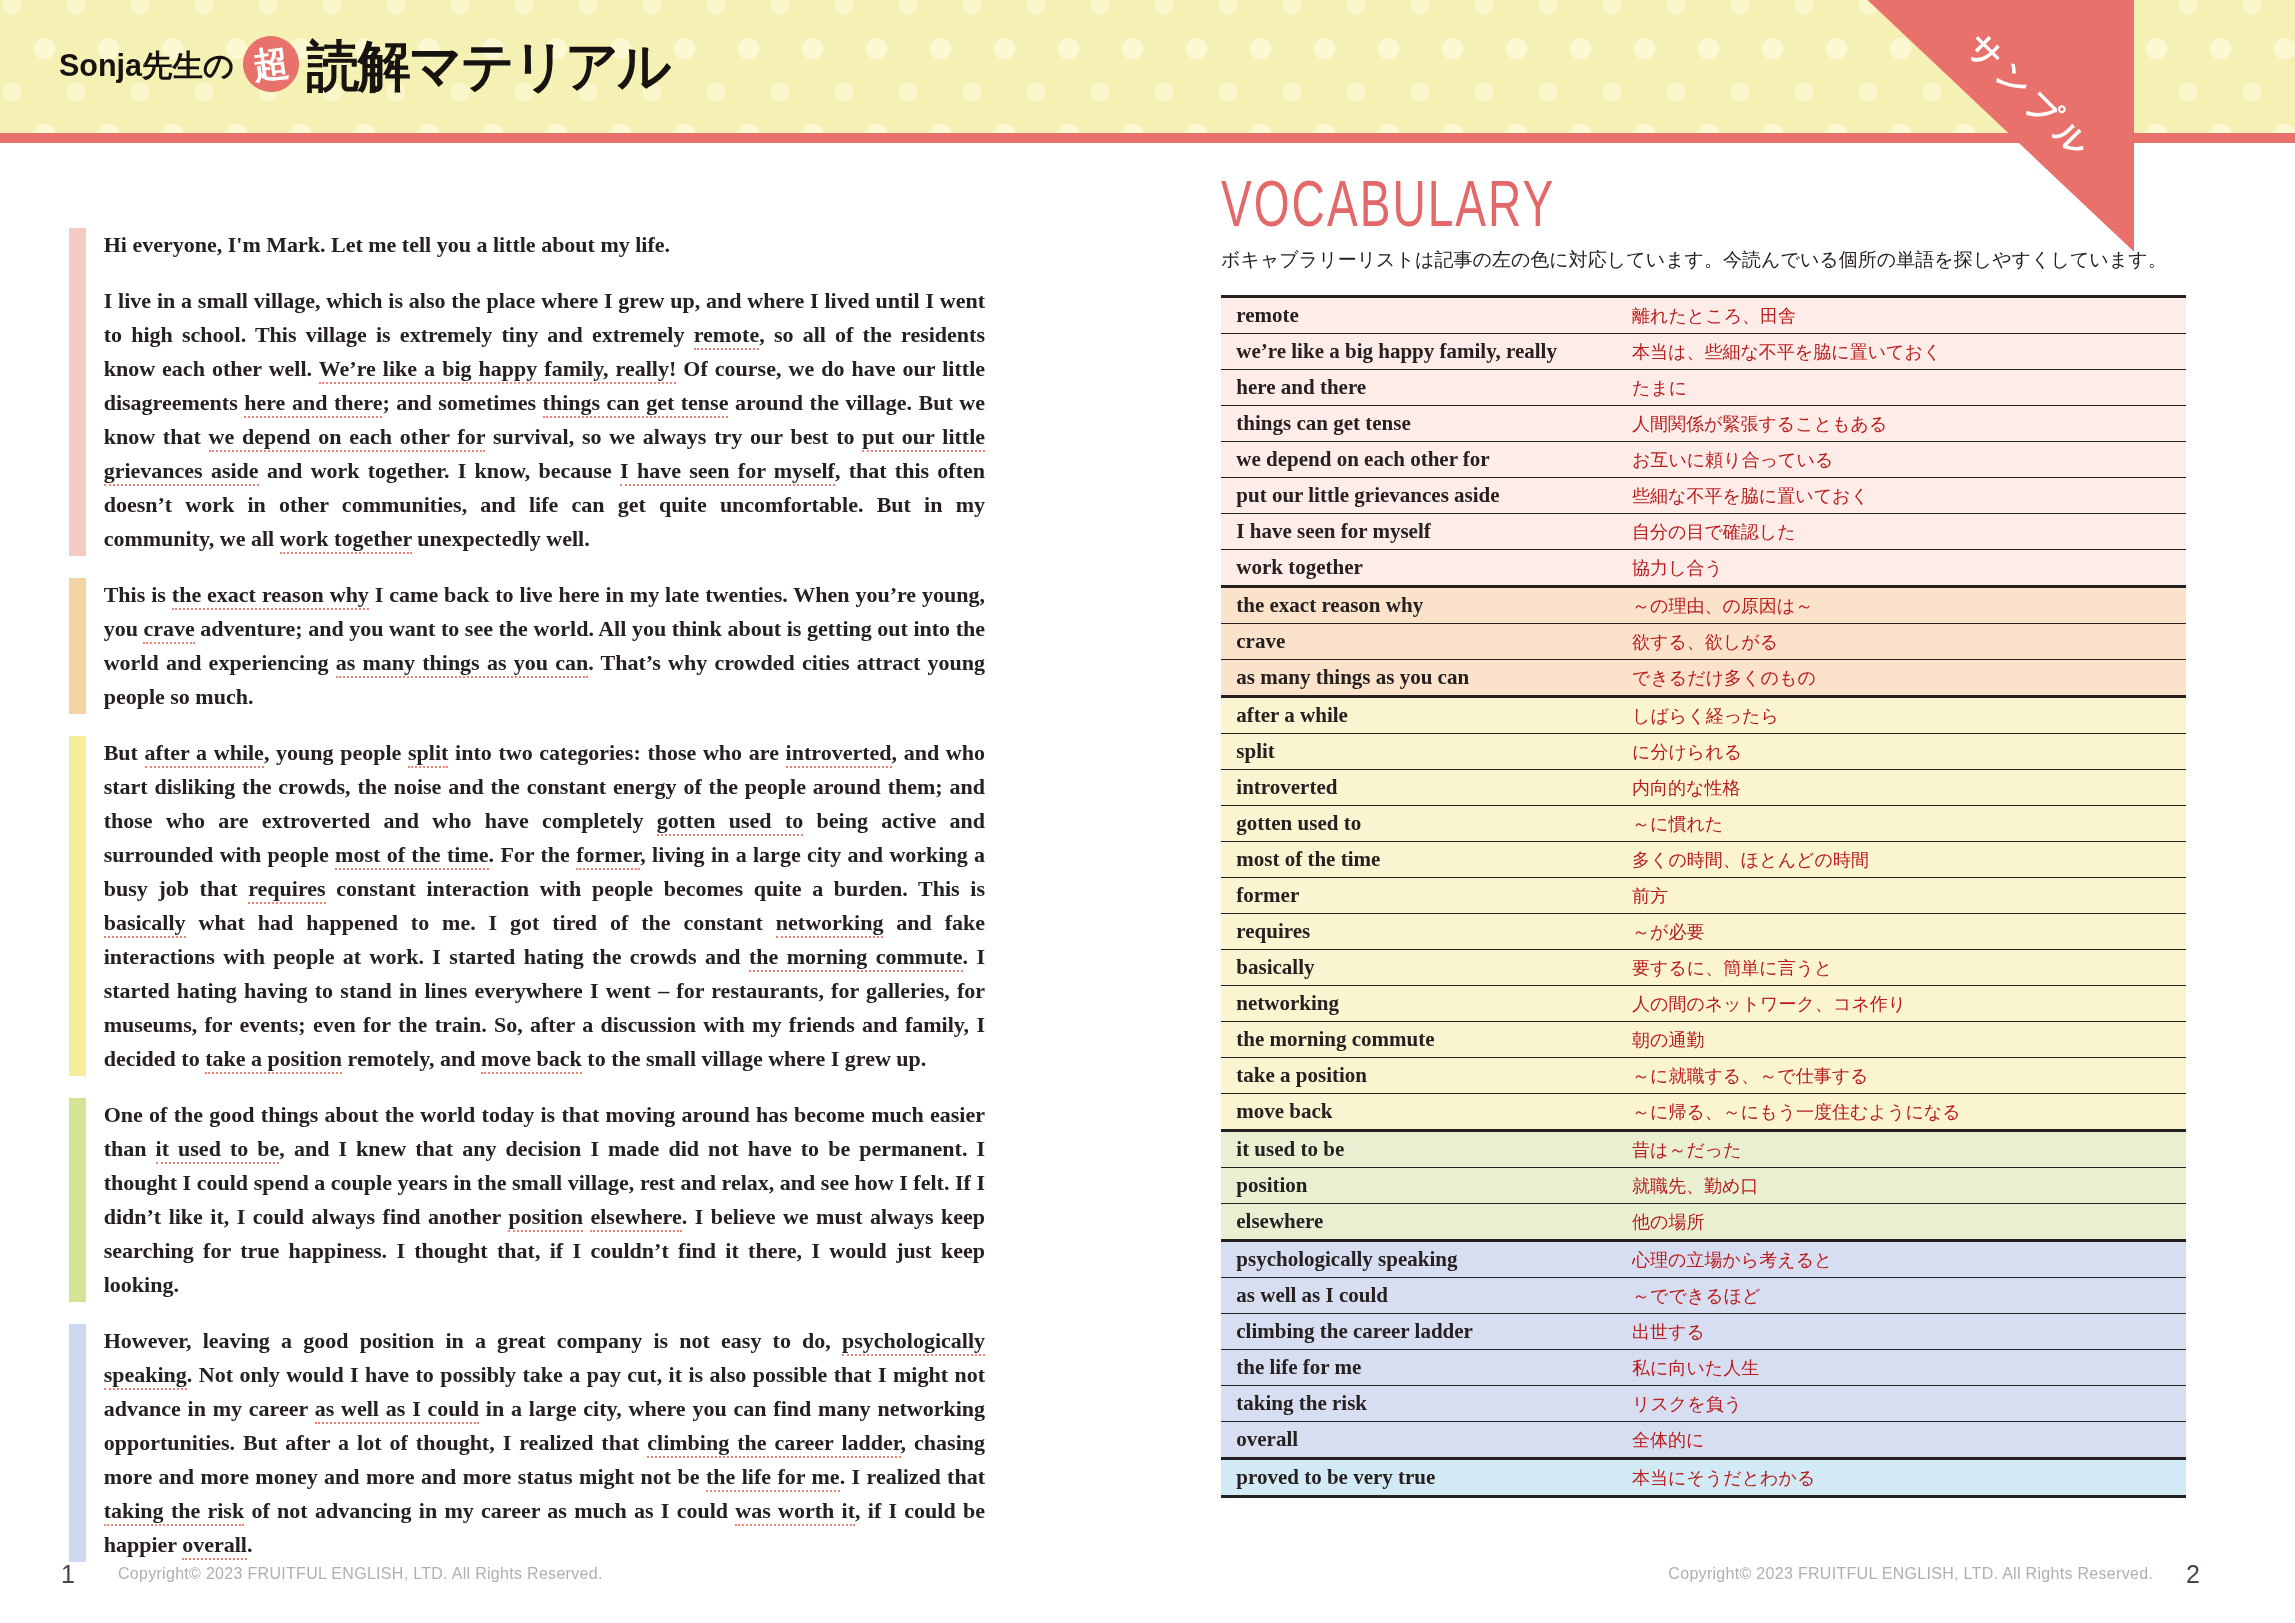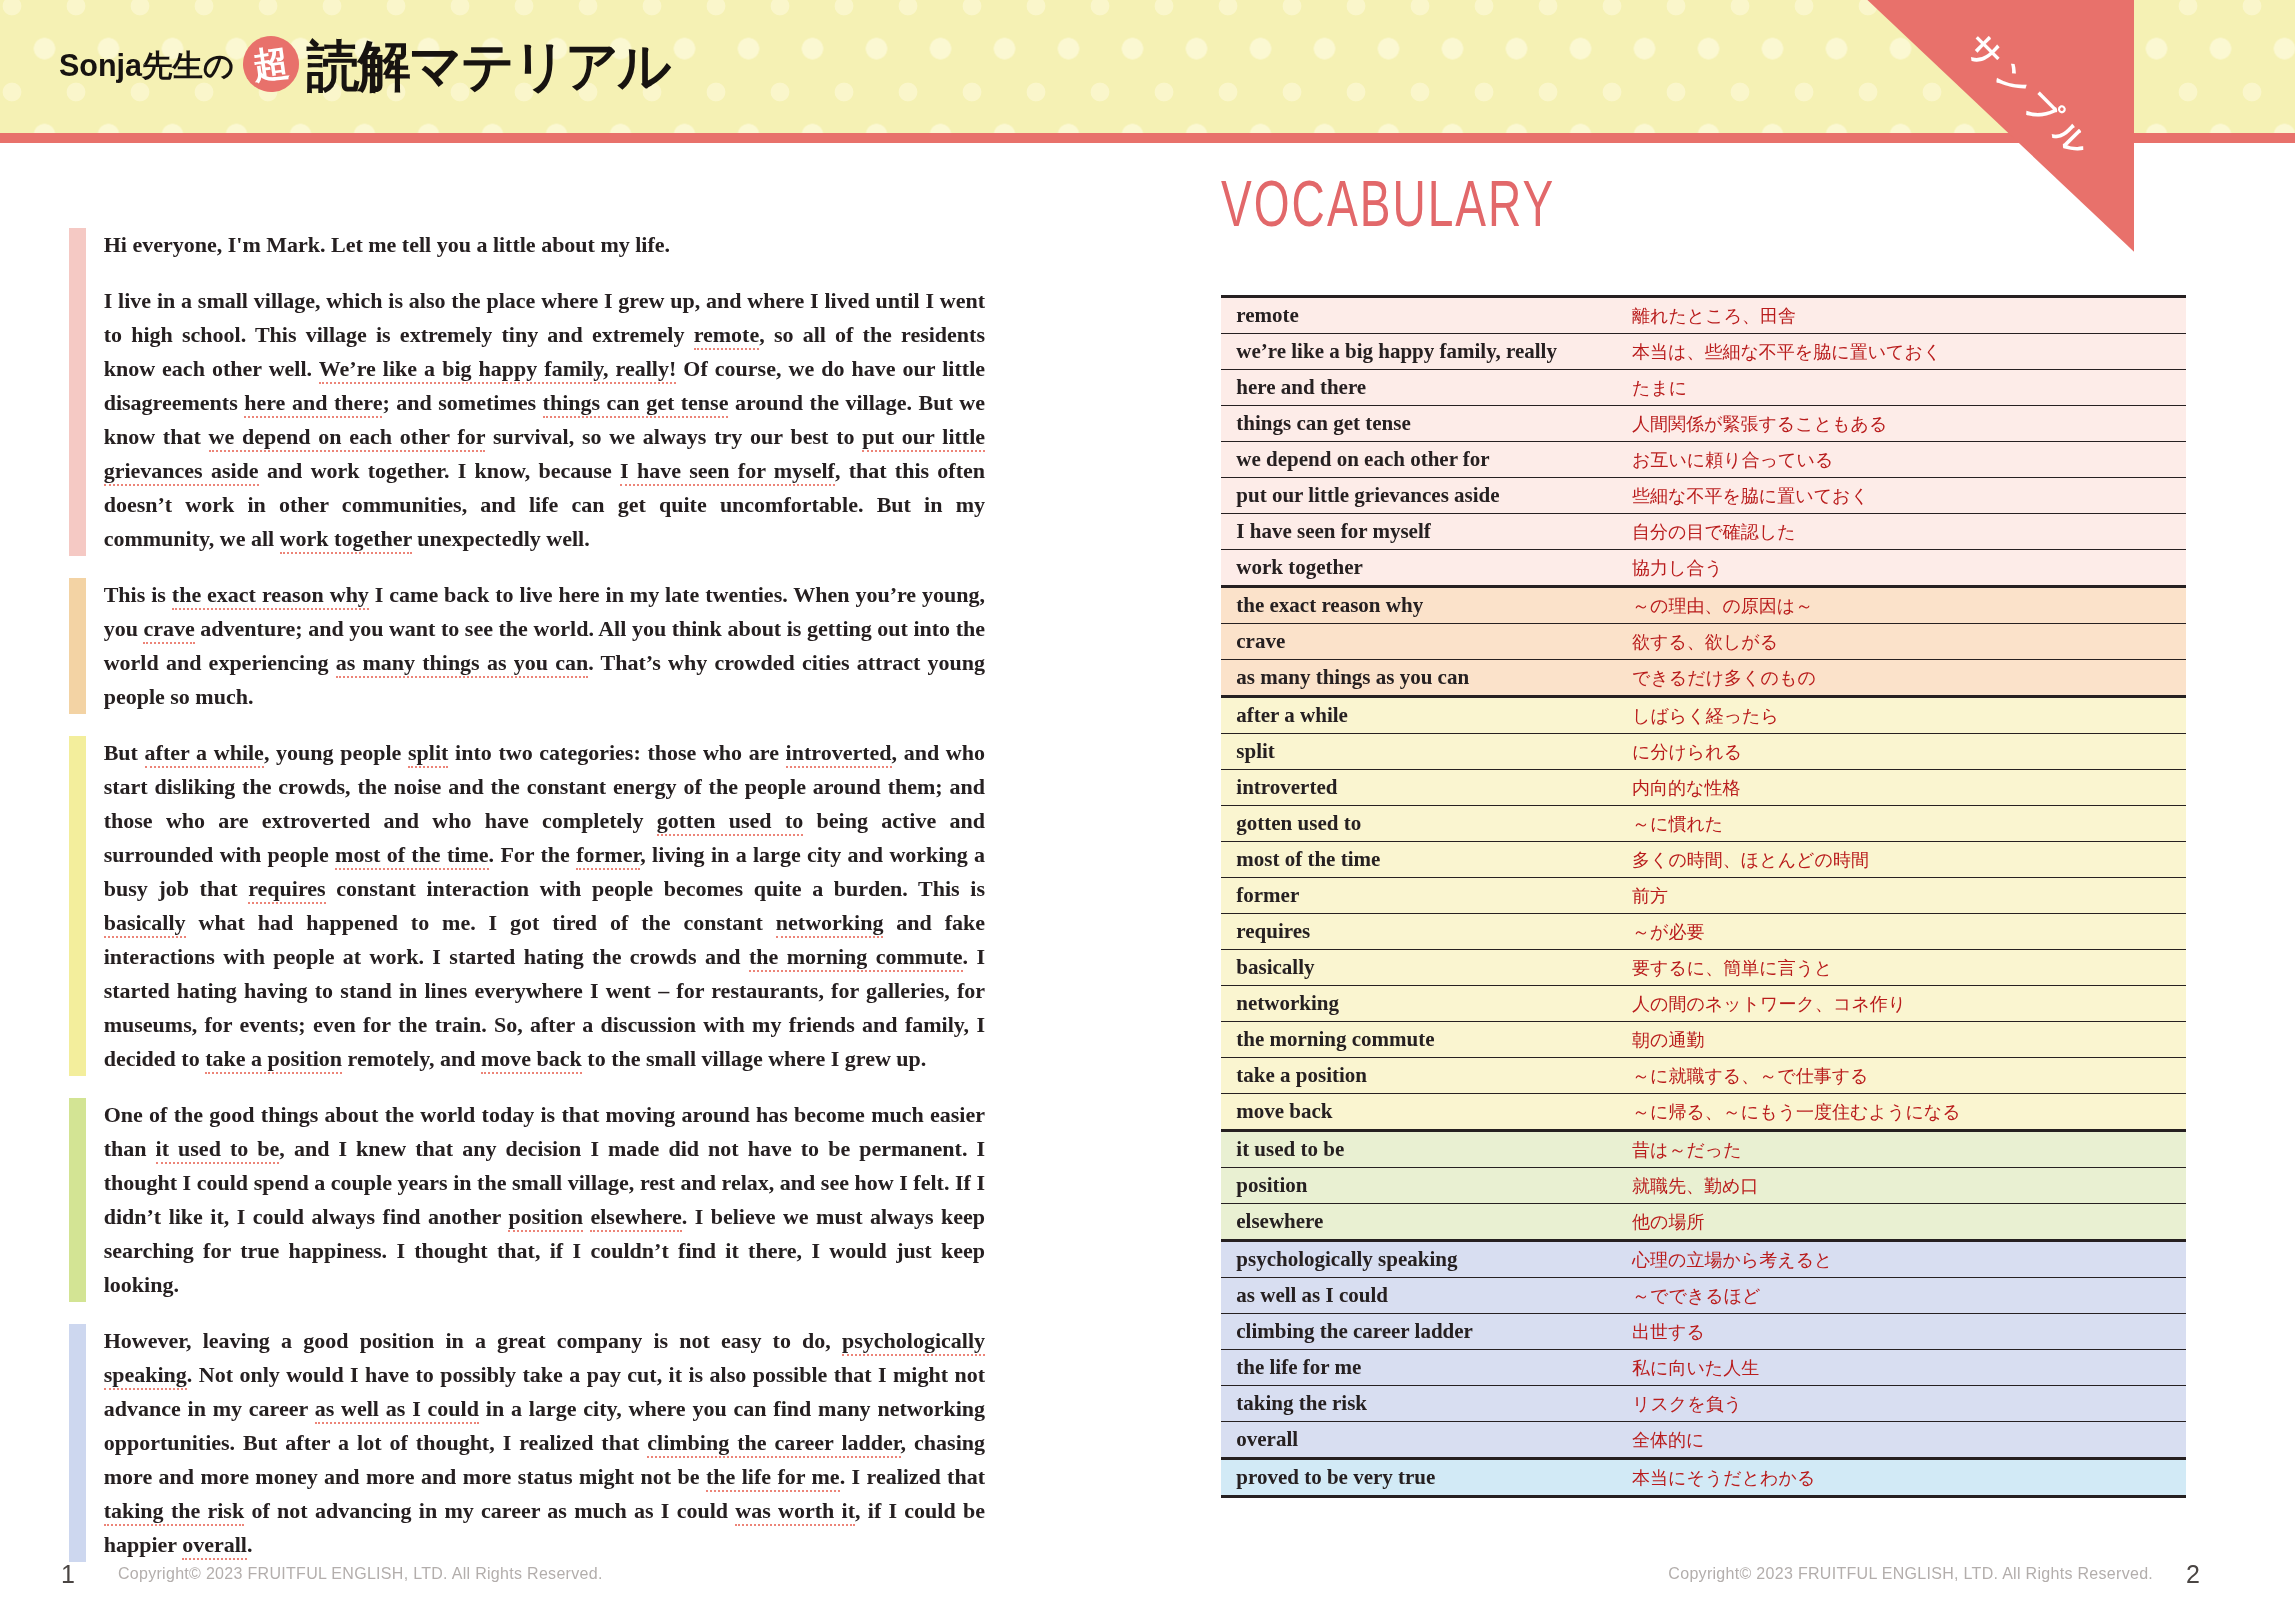--- a/index.html
+++ b/index.html
@@ -116,20 +116,21 @@
         </div>
       </div>
     <div class="footer footer-left">
       <span class="page-num">1</span>
       <span class="copyright">Copyright© 2023 FRUITFUL ENGLISH, LTD. All Rights Reserved.</span>
     </div>
   </div>
 
   <div class="page-right">
     <h1 class="vocab-title">VOCABULARY</h1>
+    <div class="vocab-subtitle">ボキャブラリーリストは記事の左の色に対応しています。今読んでいる個所の単語を探しやすくしています。</div>
     <div id="vocab-table">
         <div class="vrow first" style="background: rgb(253, 236, 232);">
           <div class="term">remote</div>
           <div class="trans">離れたところ、田舎</div>
         </div>
         <div class="vrow" style="background: rgb(253, 236, 232);">
           <div class="term">we’re like a big happy family, really</div>
           <div class="trans">本当は、些細な不平を脇に置いておく</div>
         </div>
         <div class="vrow" style="background: rgb(253, 236, 232);">

